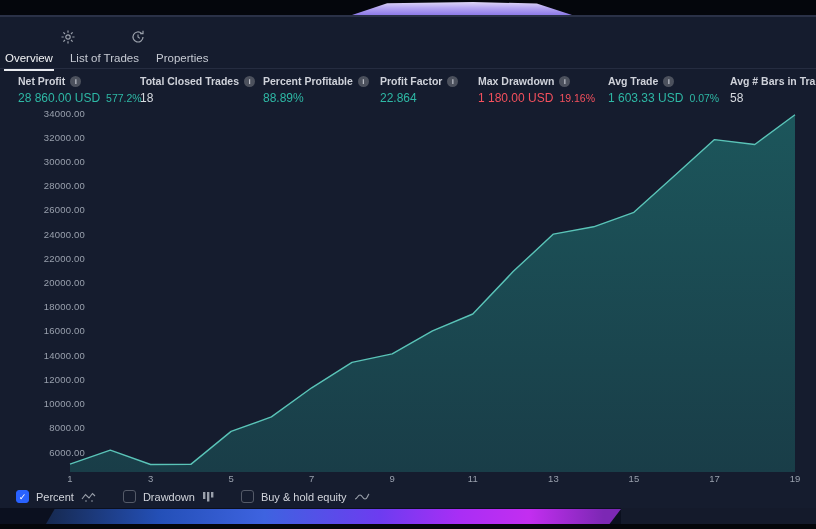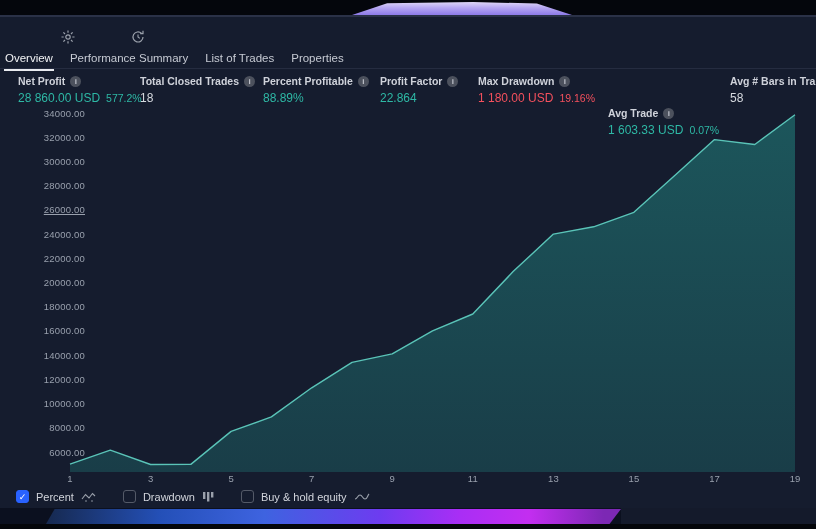--- a/index.html
+++ b/index.html
@@ -116,21 +116,20 @@
       <svg viewBox="0 0 16 16" fill="none" stroke="currentColor" stroke-width="1.2">
         <path d="M13 8a5 5 0 1 1-1.6-3.7"></path>
         <path d="M13 1.8v2.8h-2.8"></path>
         <path d="M8 5.4V8l1.8 1.4" stroke-width="1.1"></path>
       </svg>
     </div>
 
 
     <div class="tabs">
       <div class="tab active">Overview</div>
-      <div class="tab">Performance Summary</div>
       <div class="tab">List of Trades</div>
       <div class="tab">Properties</div>
     </div>
     <div class="tabs-divider"></div>
 
     <div class="stat tone-teal" style="left:18px;">
       <div class="lbl">
           <span>Net Profit</span>
           <span class="info-i">i</span>
         </div>
@@ -157,21 +156,21 @@
         </div>
       <div class="val"><span>22.864</span></div>
     </div>
     <div class="stat tone-red" style="left:478px;">
       <div class="lbl">
           <span>Max Drawdown</span>
           <span class="info-i">i</span>
         </div>
       <div class="val"><span>1 180.00 USD</span><span class="sub">19.16%</span></div>
     </div>
-    <div class="stat tone-teal" style="left:608px;margin-top:32px;">
+    <div class="stat tone-teal" style="left:608px;">
       <div class="lbl">
           <span>Avg Trade</span>
           <span class="info-i">i</span>
         </div>
       <div class="val"><span>1 603.33 USD</span><span class="sub">0.07%</span></div>
     </div>
     <div class="stat tone-neutral" style="left:730px;">
       <div class="lbl">
           <span>Avg # Bars in Trades</span>
         </div>
@@ -187,21 +186,21 @@
           </linearGradient>
         </defs>
         <path id="area-path" fill="url(#fillgrad)" stroke="none" d="M70.0,362.1 L110.3,348.2 L150.6,362.5 L190.8,362.4 L231.1,329.4 L271.4,314.9 L311.7,285.8 L352.0,260.4 L392.2,251.9 L432.5,228.9 L472.8,212.0 L513.1,169.6 L553.4,132.1 L593.6,124.8 L633.9,110.3 L674.2,74.0 L714.5,37.6 L754.8,42.5 L795.0,12.7 L795.0,370 L70.0,370 Z"></path>
         <path id="line-path" fill="none" stroke-width="1.4" stroke-linejoin="round" d="M70.0,362.1 L110.3,348.2 L150.6,362.5 L190.8,362.4 L231.1,329.4 L271.4,314.9 L311.7,285.8 L352.0,260.4 L392.2,251.9 L432.5,228.9 L472.8,212.0 L513.1,169.6 L553.4,132.1 L593.6,124.8 L633.9,110.3 L674.2,74.0 L714.5,37.6 L754.8,42.5 L795.0,12.7" stroke="#5ac4b8"></path>
       </svg>
       <div id="y-axis">
           <div class="ytick" style="top: 5.5px;">34000.00</div>
           <div class="ytick" style="top: 29.7px;">32000.00</div>
           <div class="ytick" style="top: 53.9px;">30000.00</div>
           <div class="ytick" style="top: 78.1px;">28000.00</div>
-          <div class="ytick" style="top: 102.4px; text-decoration: underline;">26000.00</div>
+          <div class="ytick" style="top: 102.4px;">26000.00</div>
           <div class="ytick" style="top: 126.6px;">24000.00</div>
           <div class="ytick" style="top: 150.8px;">22000.00</div>
           <div class="ytick" style="top: 175px;">20000.00</div>
           <div class="ytick" style="top: 199.2px;">18000.00</div>
           <div class="ytick" style="top: 223.4px;">16000.00</div>
           <div class="ytick" style="top: 247.6px;">14000.00</div>
           <div class="ytick" style="top: 271.9px;">12000.00</div>
           <div class="ytick" style="top: 296.1px;">10000.00</div>
           <div class="ytick" style="top: 320.3px;">8000.00</div>
           <div class="ytick" style="top: 344.5px;">6000.00</div>

